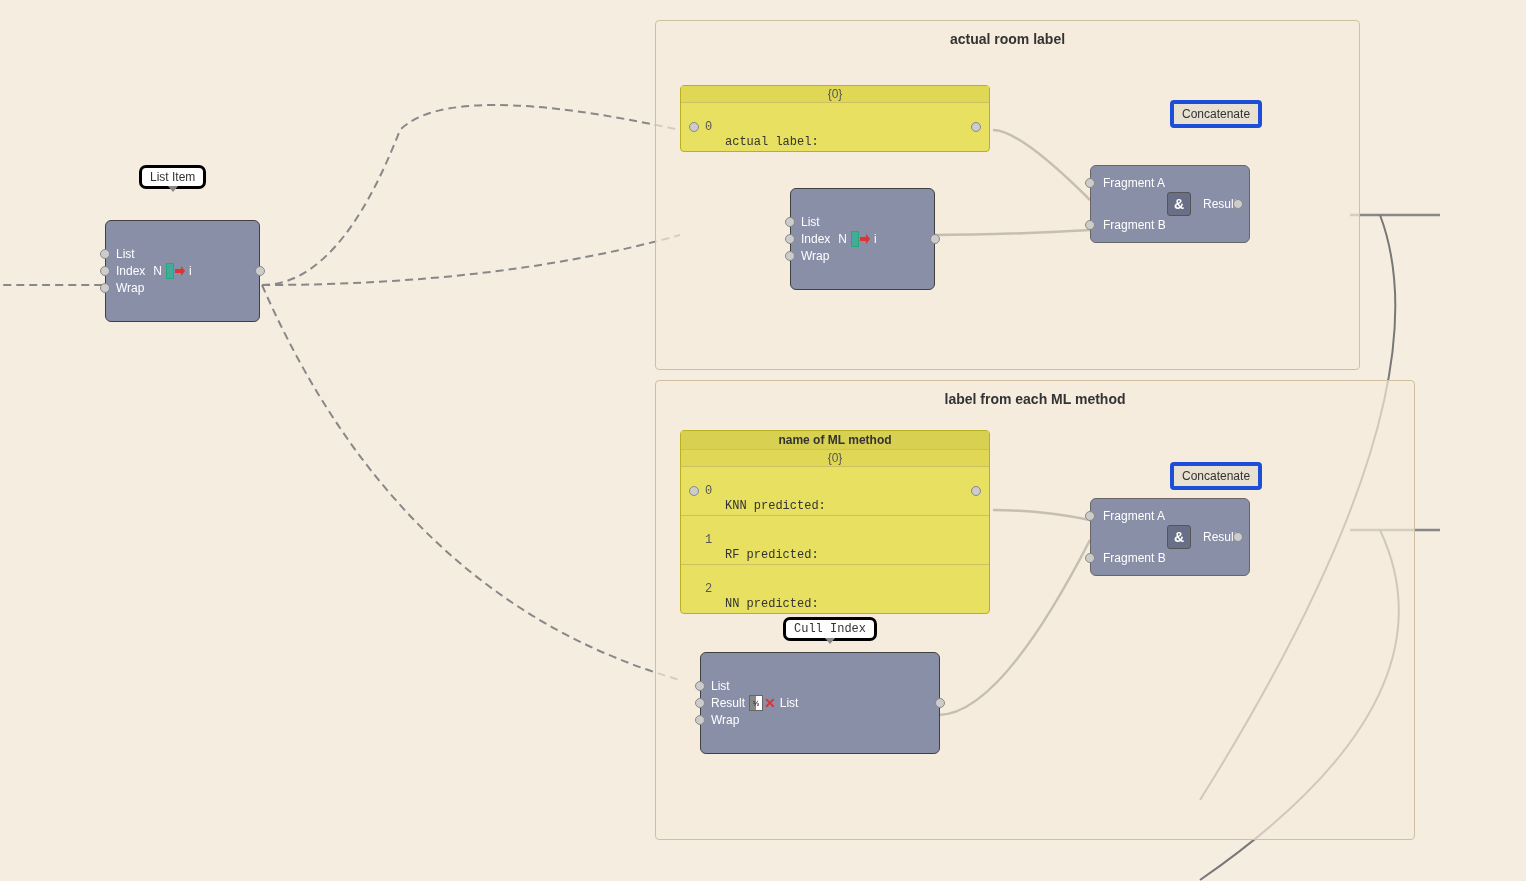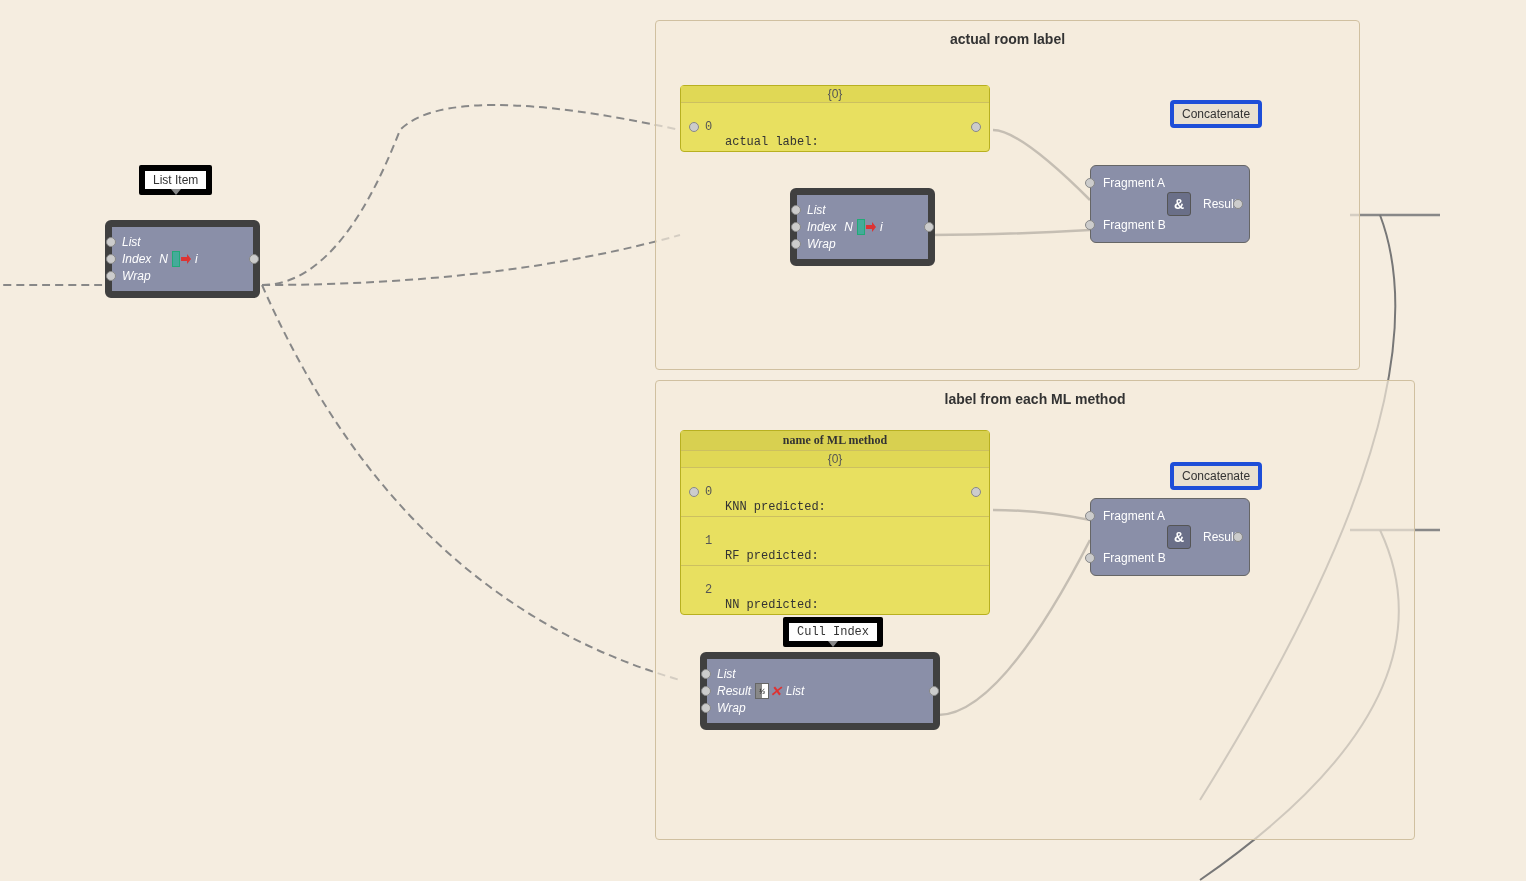--- a/index.html
+++ b/index.html
@@ -9,27 +9,26 @@
       width: 1526px;
       height: 881px;
       overflow: hidden;
       position: relative;
     }
 
     
     .node {
       position: absolute;
       background: #8a8fa8;
-      border: 7px solid #404040;
+      border: 1px solid #404040;
       border-radius: 6px;
-      padding: 6px 10px;
+      padding: 24px 10px;
       color: #fff;
       font-size: 13px;
       min-width: 120px;
-      font-style: italic;
     }
 
     .node-row {
       display: flex;
       align-items: center;
       gap: 4px;
       margin: 2px 0;
       font-size: 12px;
       color: #fff;
     }
@@ -128,21 +127,21 @@
     .yellow-panel .row-text {
       color: #333;
       margin-top: 30px;
     }
 
     .yellow-panel .header-row {
       background: #d8d050;
       font-weight: bold;
       text-align: center;
       padding: 2px 8px;
-      font-family: Liberation Serif, serif;
+      font-family: Liberation Sans, sans-serif;
       color: #333;
       justify-content: center;
     }
 
     .yellow-panel .subheader-row {
       background: #e0d855;
       text-align: center;
       padding: 1px 8px;
       justify-content: center;
       color: #555;
@@ -165,25 +164,25 @@
       font-size: 14px;
       font-weight: bold;
       color: #333;
       white-space: nowrap;
     }
 
     
     .tooltip-label {
       position: absolute;
       background: #fff;
-      border: 6px solid #000000;
+      border: 3px solid #000000;
       padding: 2px 8px;
       font-size: 12px;
       color: #333;
-      border-radius: 2px;
+      border-radius: 7px;
     }
 
     .tooltip-label::after {
       content: '';
       position: absolute;
       bottom: -6px;
       left: 50%;
       transform: translateX(-50%);
       border-left: 5px solid transparent;
       border-right: 5px solid transparent;

